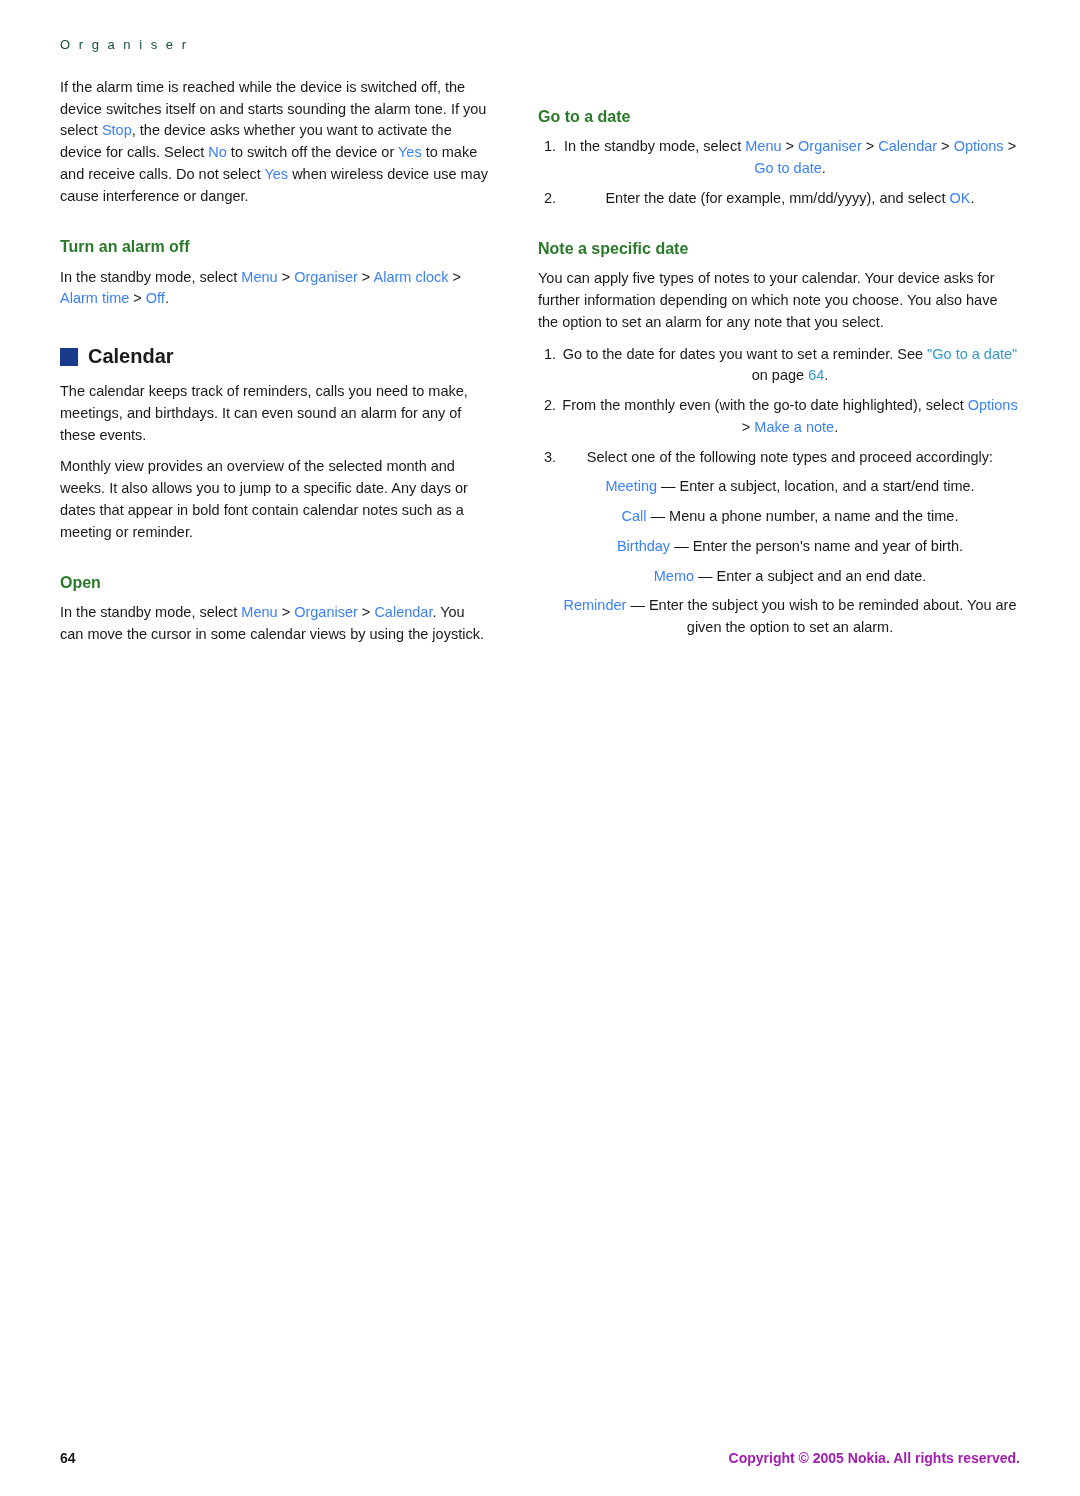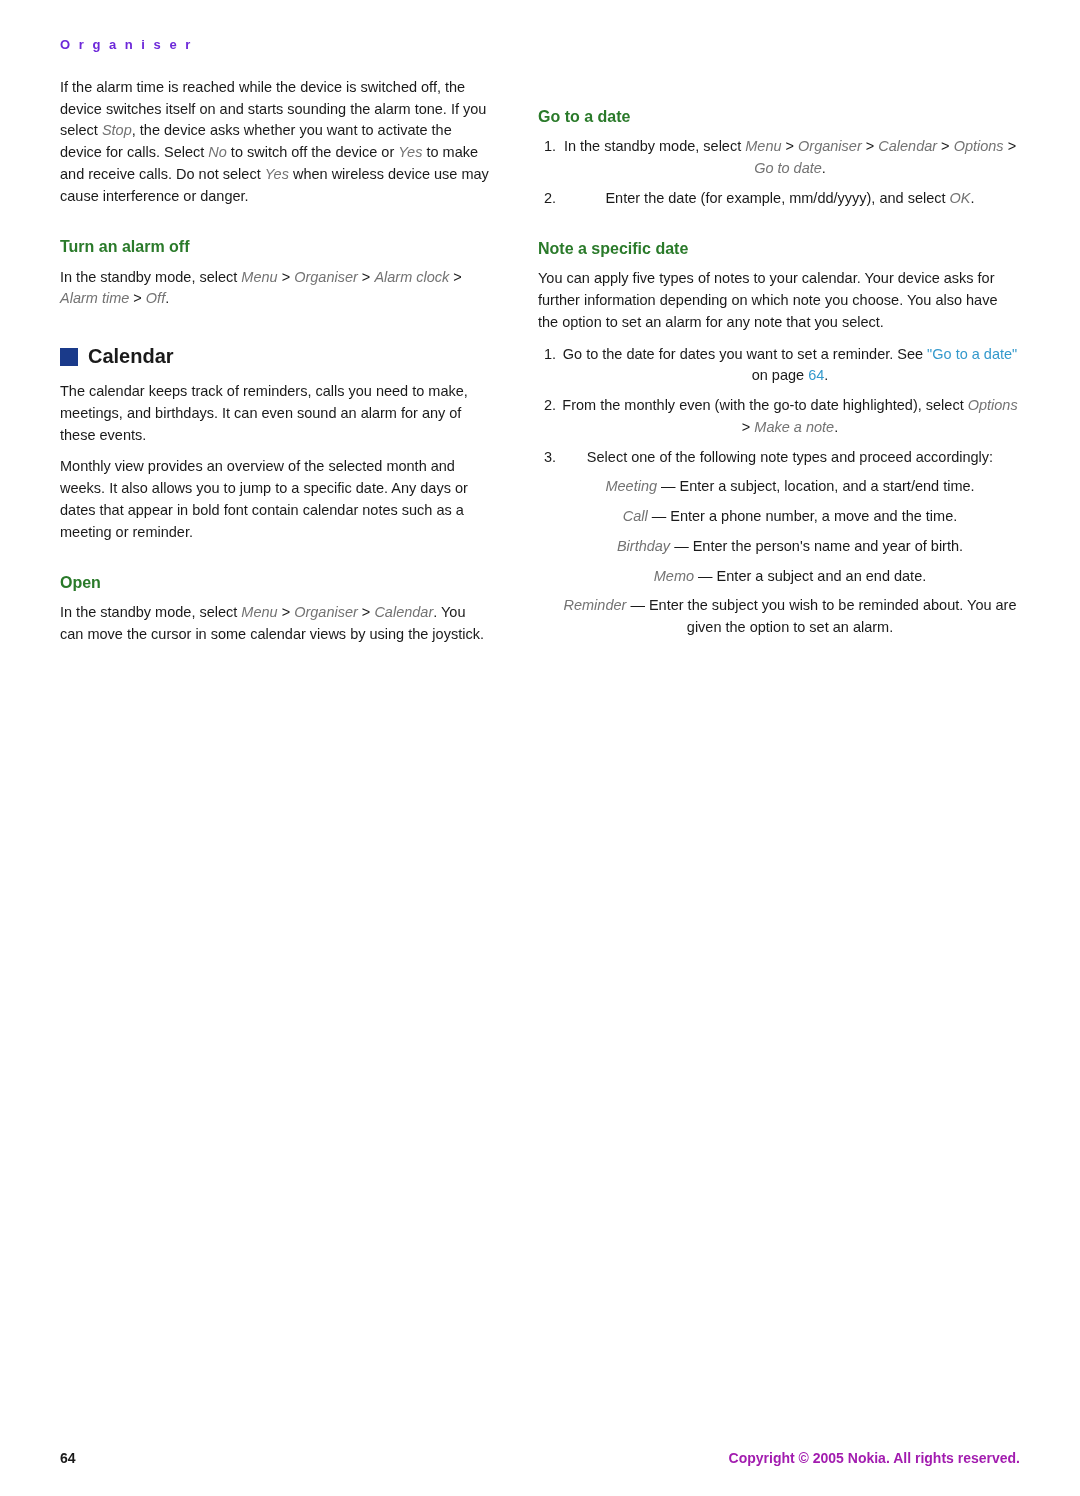--- a/index.html
+++ b/index.html
@@ -14,37 +14,37 @@
     }
     .page {
       width: 1080px;
       min-height: 1496px;
       padding: 36px 60px 40px 60px;
       position: relative;
     }
     .header-label {
       font-size: 13px;
       letter-spacing: 2.5px;
-      color: #6d28d9;
+      color: #14532d;
       margin-bottom: 22px;
-      font-weight: bold;
+      font-weight: normal;
     }
     .two-col {
       display: flex;
       gap: 48px;
       align-items: flex-start;
     }
     .col-left {
       flex: 0 0 430px;
       max-width: 430px;
     }
     .col-right {
       flex: 1;
     }
-    .green { color: #737373; font-style: italic; }
+    .green { color: #3b82f6; }
     .blue-link { color: #3399cc; }
     .section-heading {
       color: #2a7a2a;
       font-size: 16px;
       font-weight: bold;
       margin-top: 28px;
       margin-bottom: 8px;
     }
     .calendar-heading {
       color: #1a1a1a;
@@ -174,21 +174,21 @@
           <span>Select one of the following note types and proceed accordingly:</span>
 
           <div class="note-type-block" style="margin-top:8px;">
             <p>
               <span class="green">Meeting</span><span> — Enter a subject, location, and a start/end time.</span>
             </p>
           </div>
 
           <div class="note-type-block">
             <p>
-              <span class="green">Call</span><span> — Enter a phone number, a move and the time.</span>
+              <span class="green">Call</span><span> — Menu a phone number, a name and the time.</span>
             </p>
           </div>
 
           <div class="note-type-block">
             <p>
               <span class="green">Birthday</span><span> — Enter the person's name and year of birth.</span>
             </p>
           </div>
 
           <div class="note-type-block">

